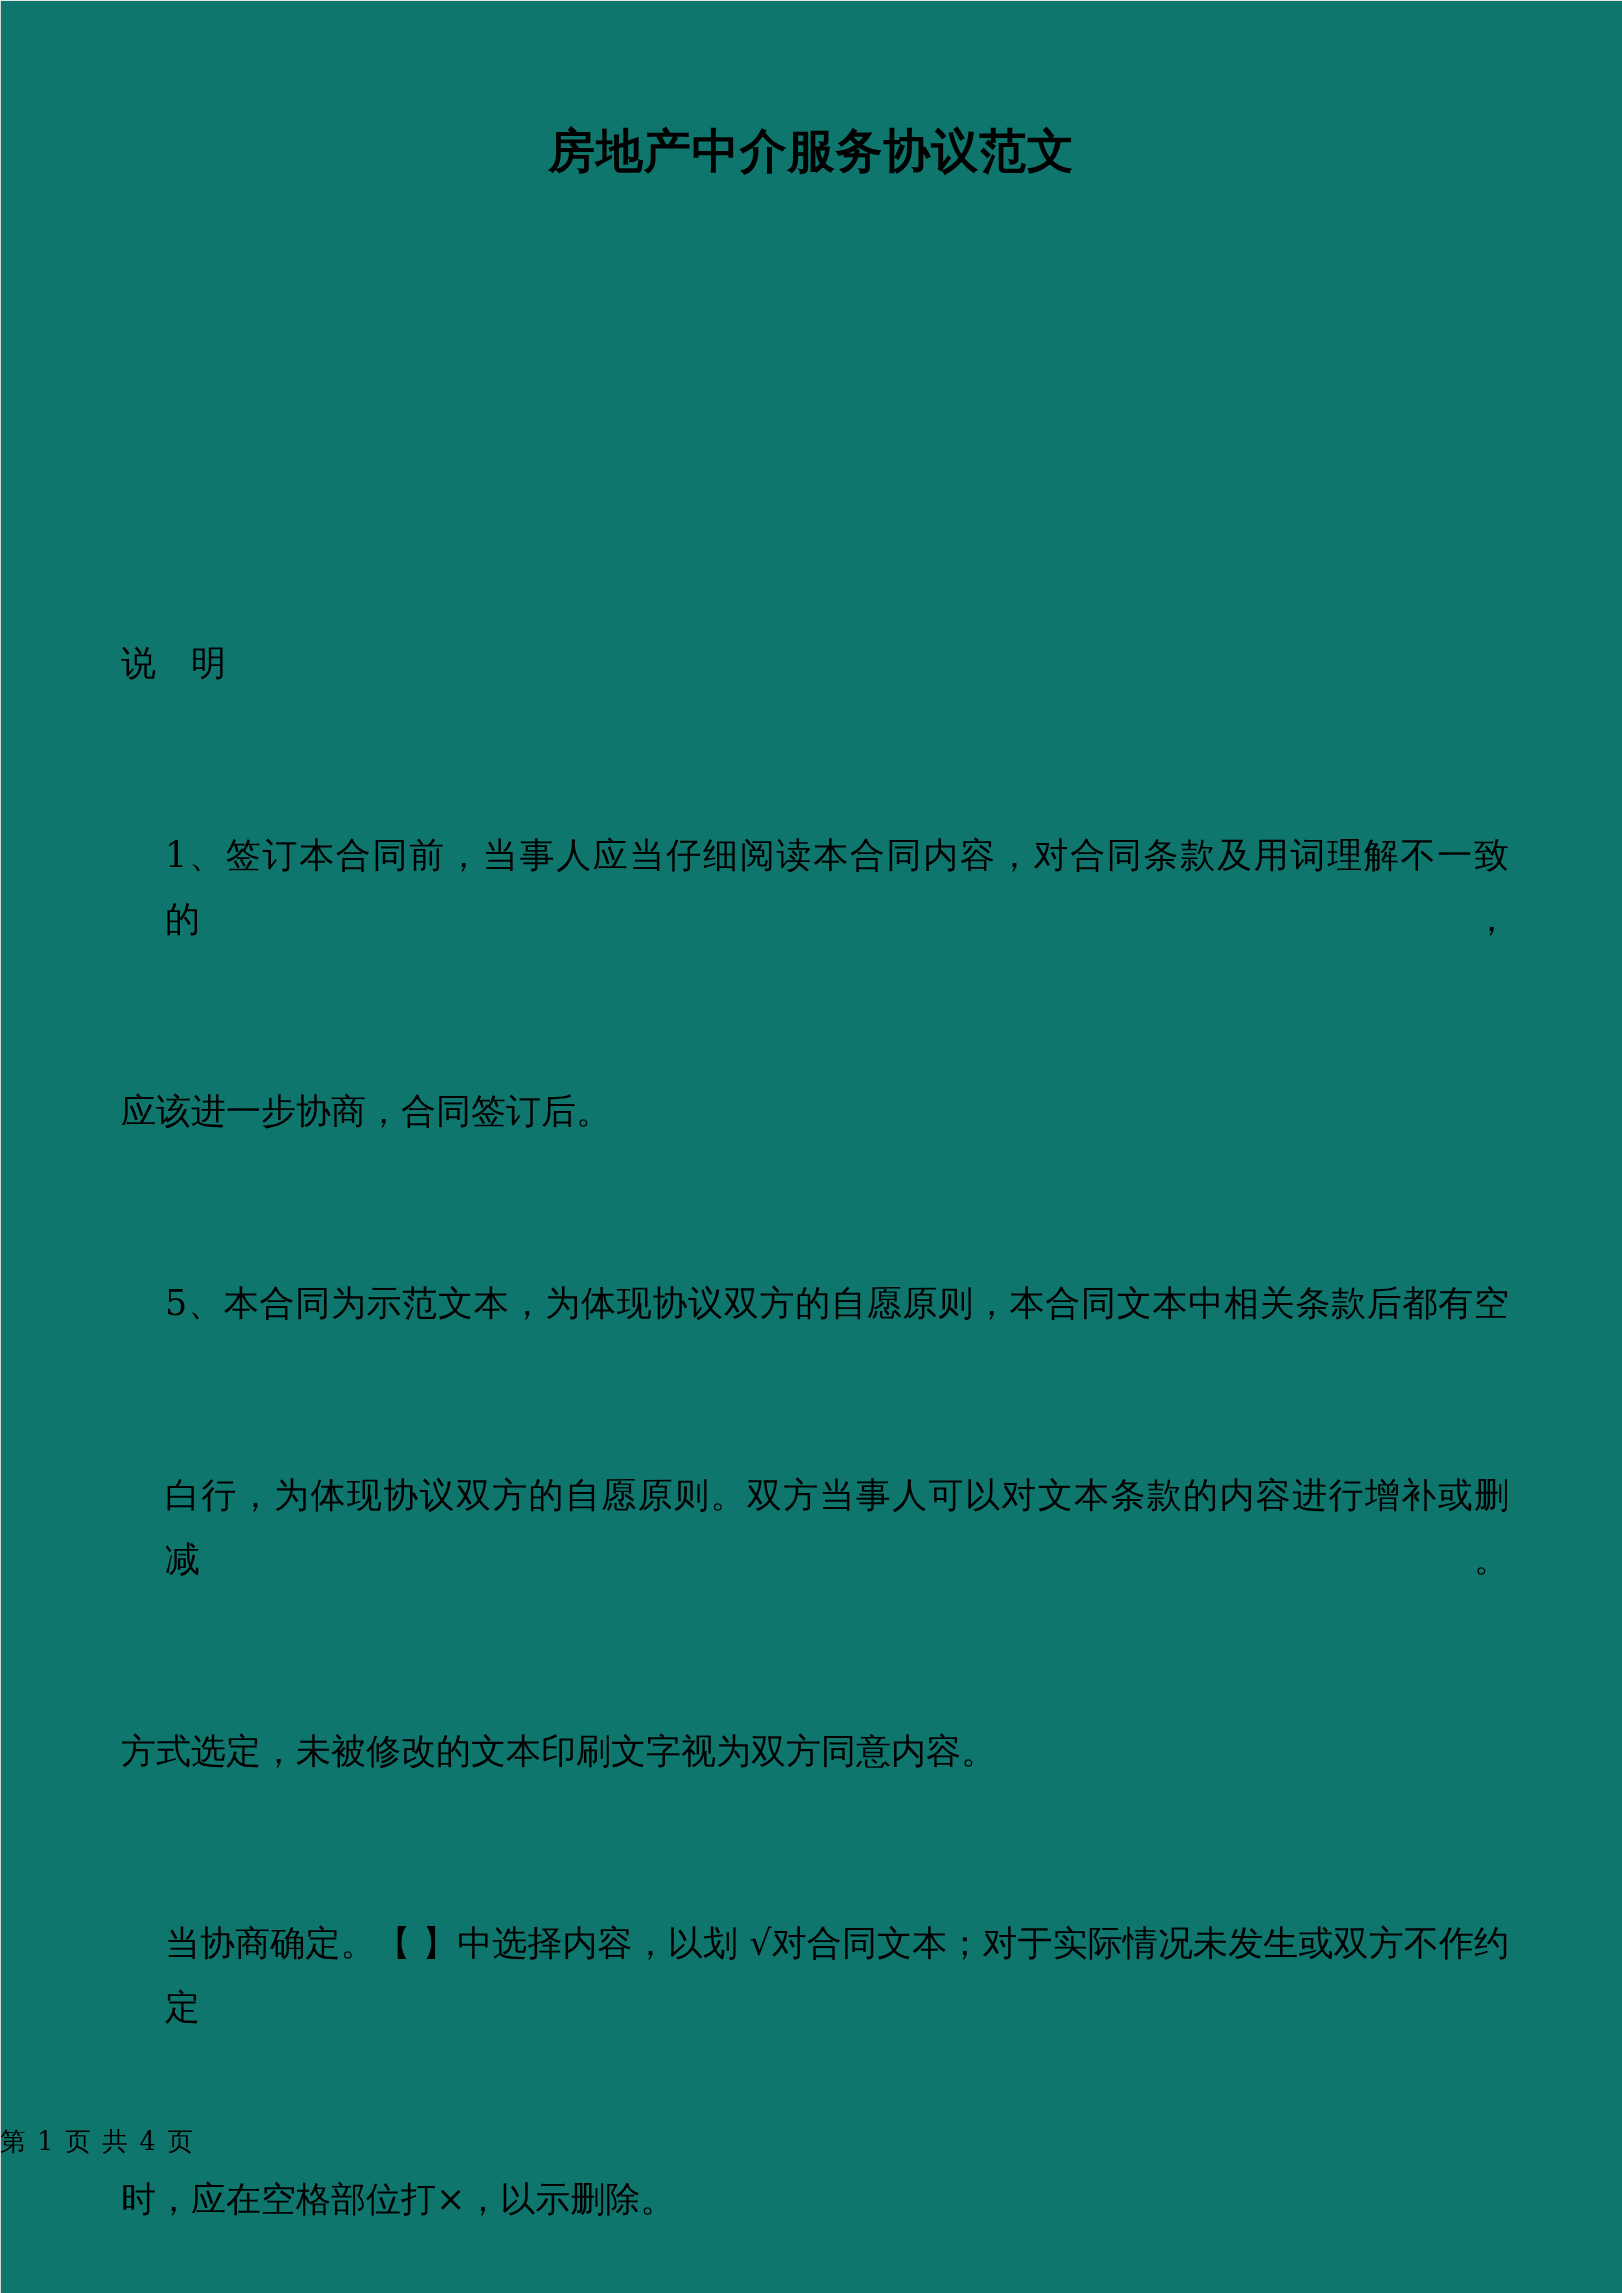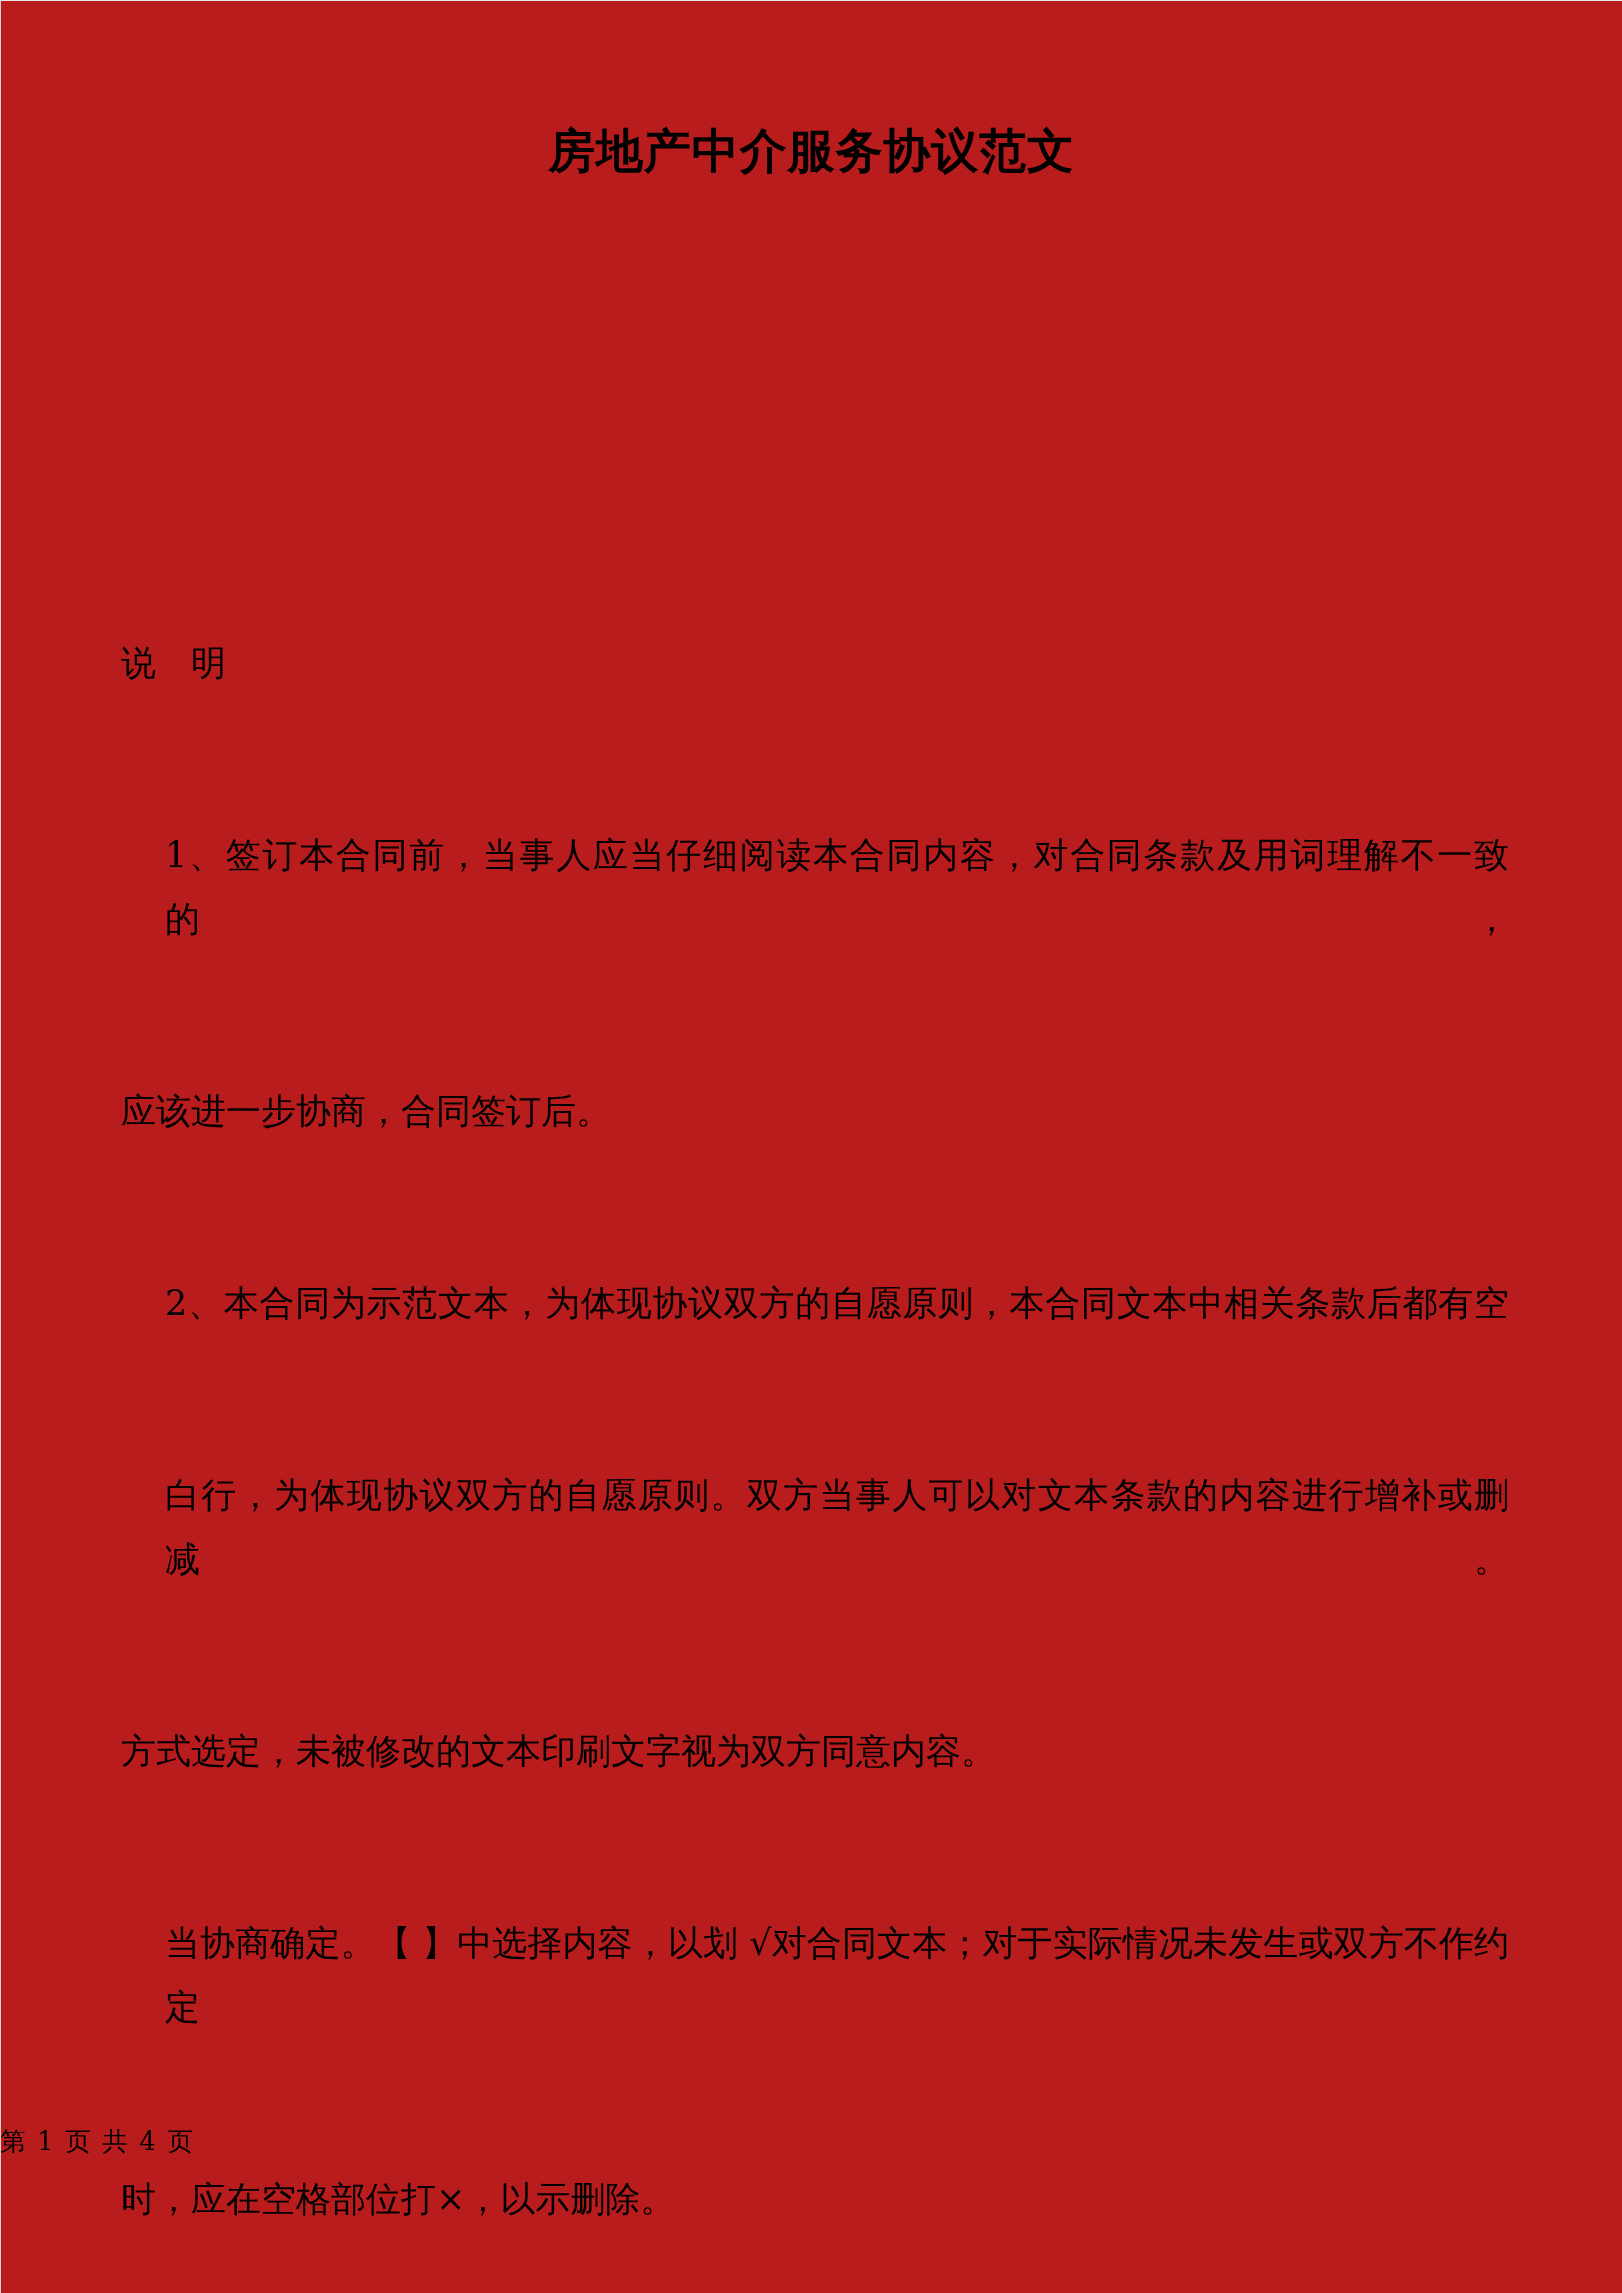--- a/index.html
+++ b/index.html
@@ -4,21 +4,21 @@
 <style>
   html, body {
     margin: 0;
     padding: 0;
     background: #ffffff;
   }
   .page {
     position: relative;
     width: 1623px;
     height: 2294px;
-    background: #b91c1c;
+    background: #0f766e;
     color: #000000;
     font-family: "DejaVu Serif", "Liberation Serif", serif;
     box-shadow: inset 0 0 0 0.9px #e6e6e6;
     overflow: hidden;
   }
   .doc-title {
     position: absolute;
     top: 125px;
     left: 0;
     width: 100%;
@@ -61,21 +61,21 @@
 <div class="page">
 
   <div class="doc-title">房地产中介服务协议范文</div>
 
   <div class="doc-body">
 
     
     <div class="line">说　明</div>
     <div class="line fill">1、签订本合同前，当事人应当仔细阅读本合同内容，对合同条款及用词理解不一致的，</div>
     <div class="line">应该进一步协商，合同签订后。</div>
-    <div class="line fill">2、本合同为示范文本，为体现协议双方的自愿原则，本合同文本中相关条款后都有空</div>
+    <div class="line fill">5、本合同为示范文本，为体现协议双方的自愿原则，本合同文本中相关条款后都有空</div>
     <div class="line fill">白行，为体现协议双方的自愿原则。双方当事人可以对文本条款的内容进行增补或删减。</div>
     <div class="line">方式选定，未被修改的文本印刷文字视为双方同意内容。</div>
     <div class="line fill">当协商确定。【 】中选择内容，以划 √对合同文本；对于实际情况未发生或双方不作约定</div>
     <div class="line">时，应在空格部位打×，以示删除。</div>
 
     
     
     
     
     

